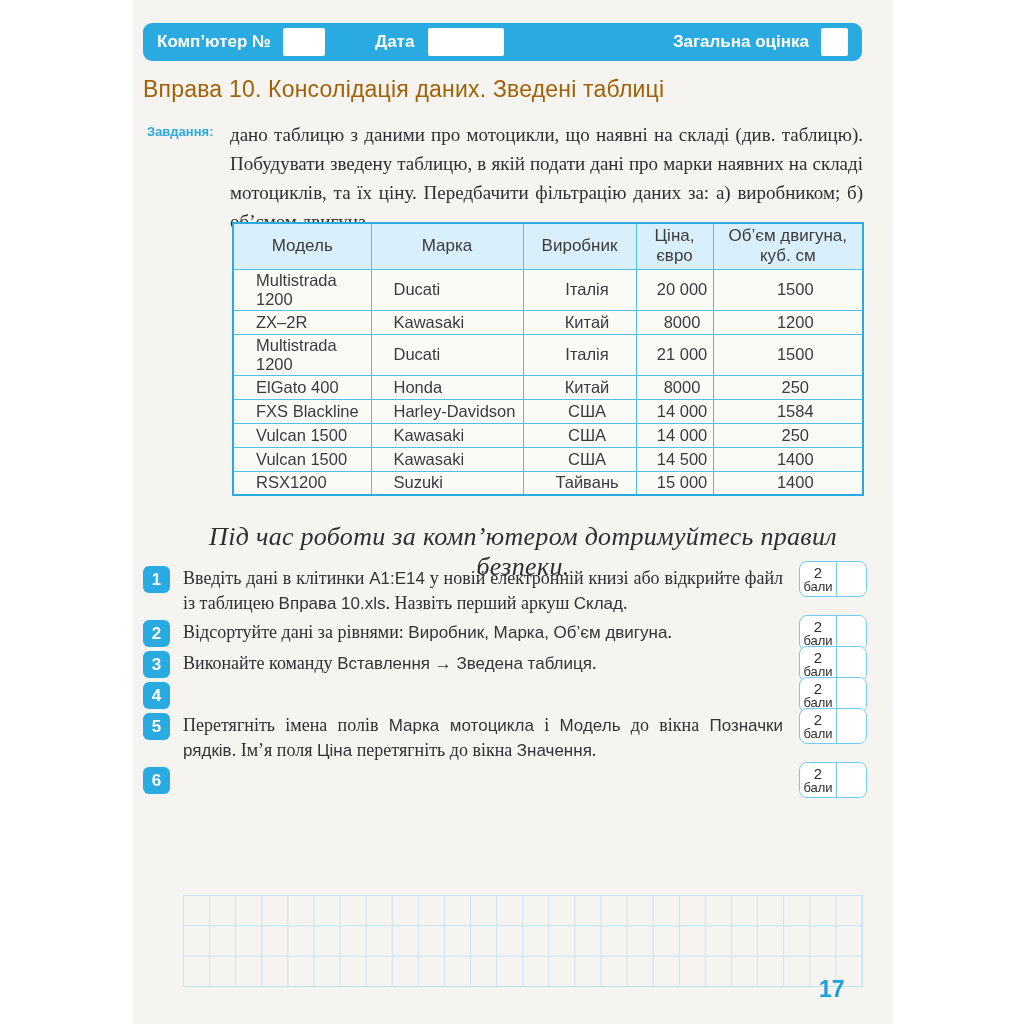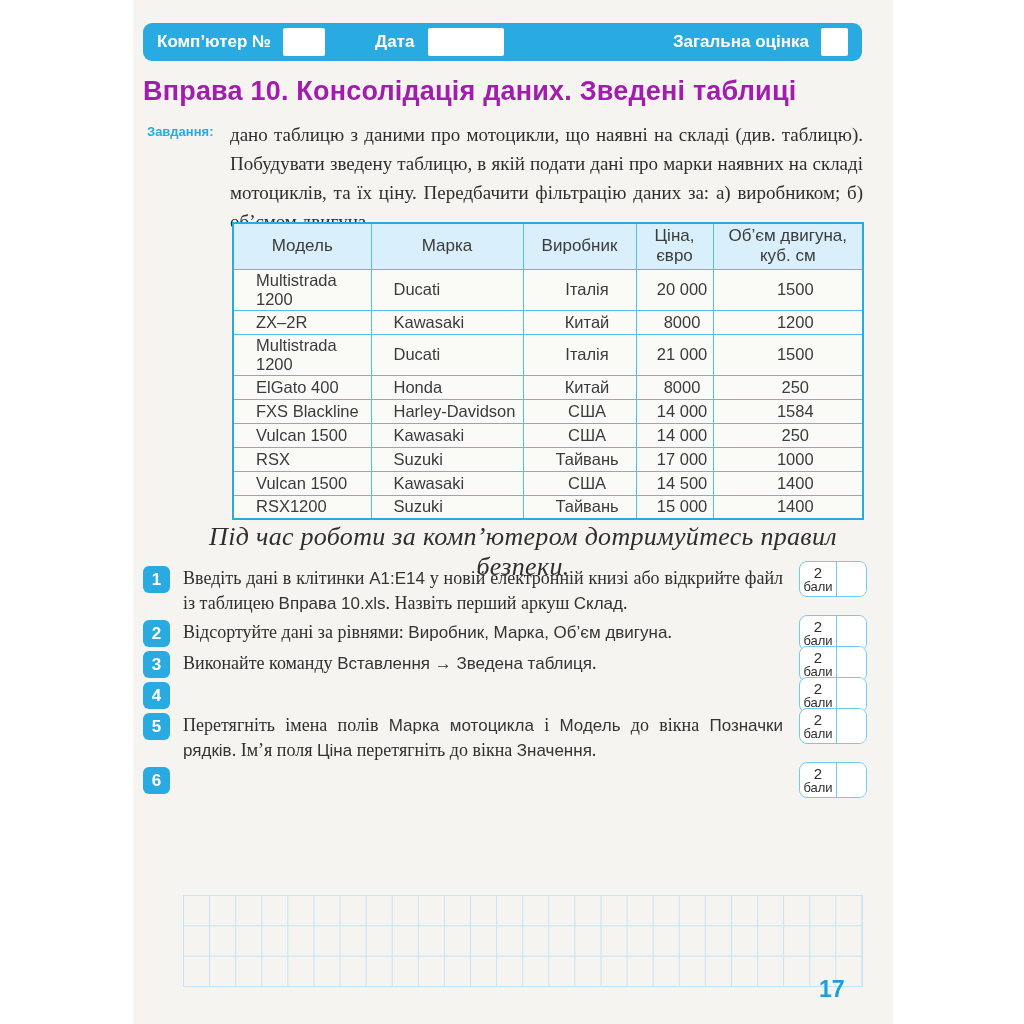--- a/index.html
+++ b/index.html
@@ -22,21 +22,21 @@
   .topbar .lbl{color:#fff;font-weight:bold;font-size:17px;white-space:nowrap;}
   .fillbox{background:#fff;border-radius:2px;height:28px;}
   .box-computer{width:42px;margin-left:12px;}
   .lbl-date{margin-left:50px;}
   .box-date{width:76px;margin-left:14px;}
   .spacer{flex:1;}
   .box-total{width:27px;margin-left:12px;}
   
   .title{
     position:absolute;left:10px;top:76px;width:730px;
-    color:#a21caf;font-size:27px;letter-spacing:.2px;white-space:nowrap;font-weight:bold;
+    color:#a16207;font-size:23px;letter-spacing:.2px;white-space:nowrap;
   }
   .task-label{
     position:absolute;left:14px;top:124px;
     color:#29abe2;font-size:13px;font-weight:bold;
   }
   .task-text{
     position:absolute;left:97px;top:120px;width:633px;
     font-family:"Liberation Serif", serif;font-size:19px;line-height:29px;
     text-align:justify;color:#2e2e2e;
   }
@@ -182,27 +182,20 @@
           <td class="col4">1584</td>
         </tr>
         <tr>
           <td class="col0">Vulcan 1500</td>
           <td class="col1">Kawasaki</td>
           <td class="col2">США</td>
           <td class="col3">14 000</td>
           <td class="col4">250</td>
         </tr>
         <tr>
-          <td class="col0">RSX</td>
-          <td class="col1">Suzuki</td>
-          <td class="col2">Тайвань</td>
-          <td class="col3">17 000</td>
-          <td class="col4">1000</td>
-        </tr>
-        <tr>
           <td class="col0">Vulcan 1500</td>
           <td class="col1">Kawasaki</td>
           <td class="col2">США</td>
           <td class="col3">14 500</td>
           <td class="col4">1400</td>
         </tr>
         <tr>
           <td class="col0">RSX1200</td>
           <td class="col1">Suzuki</td>
           <td class="col2">Тайвань</td>

